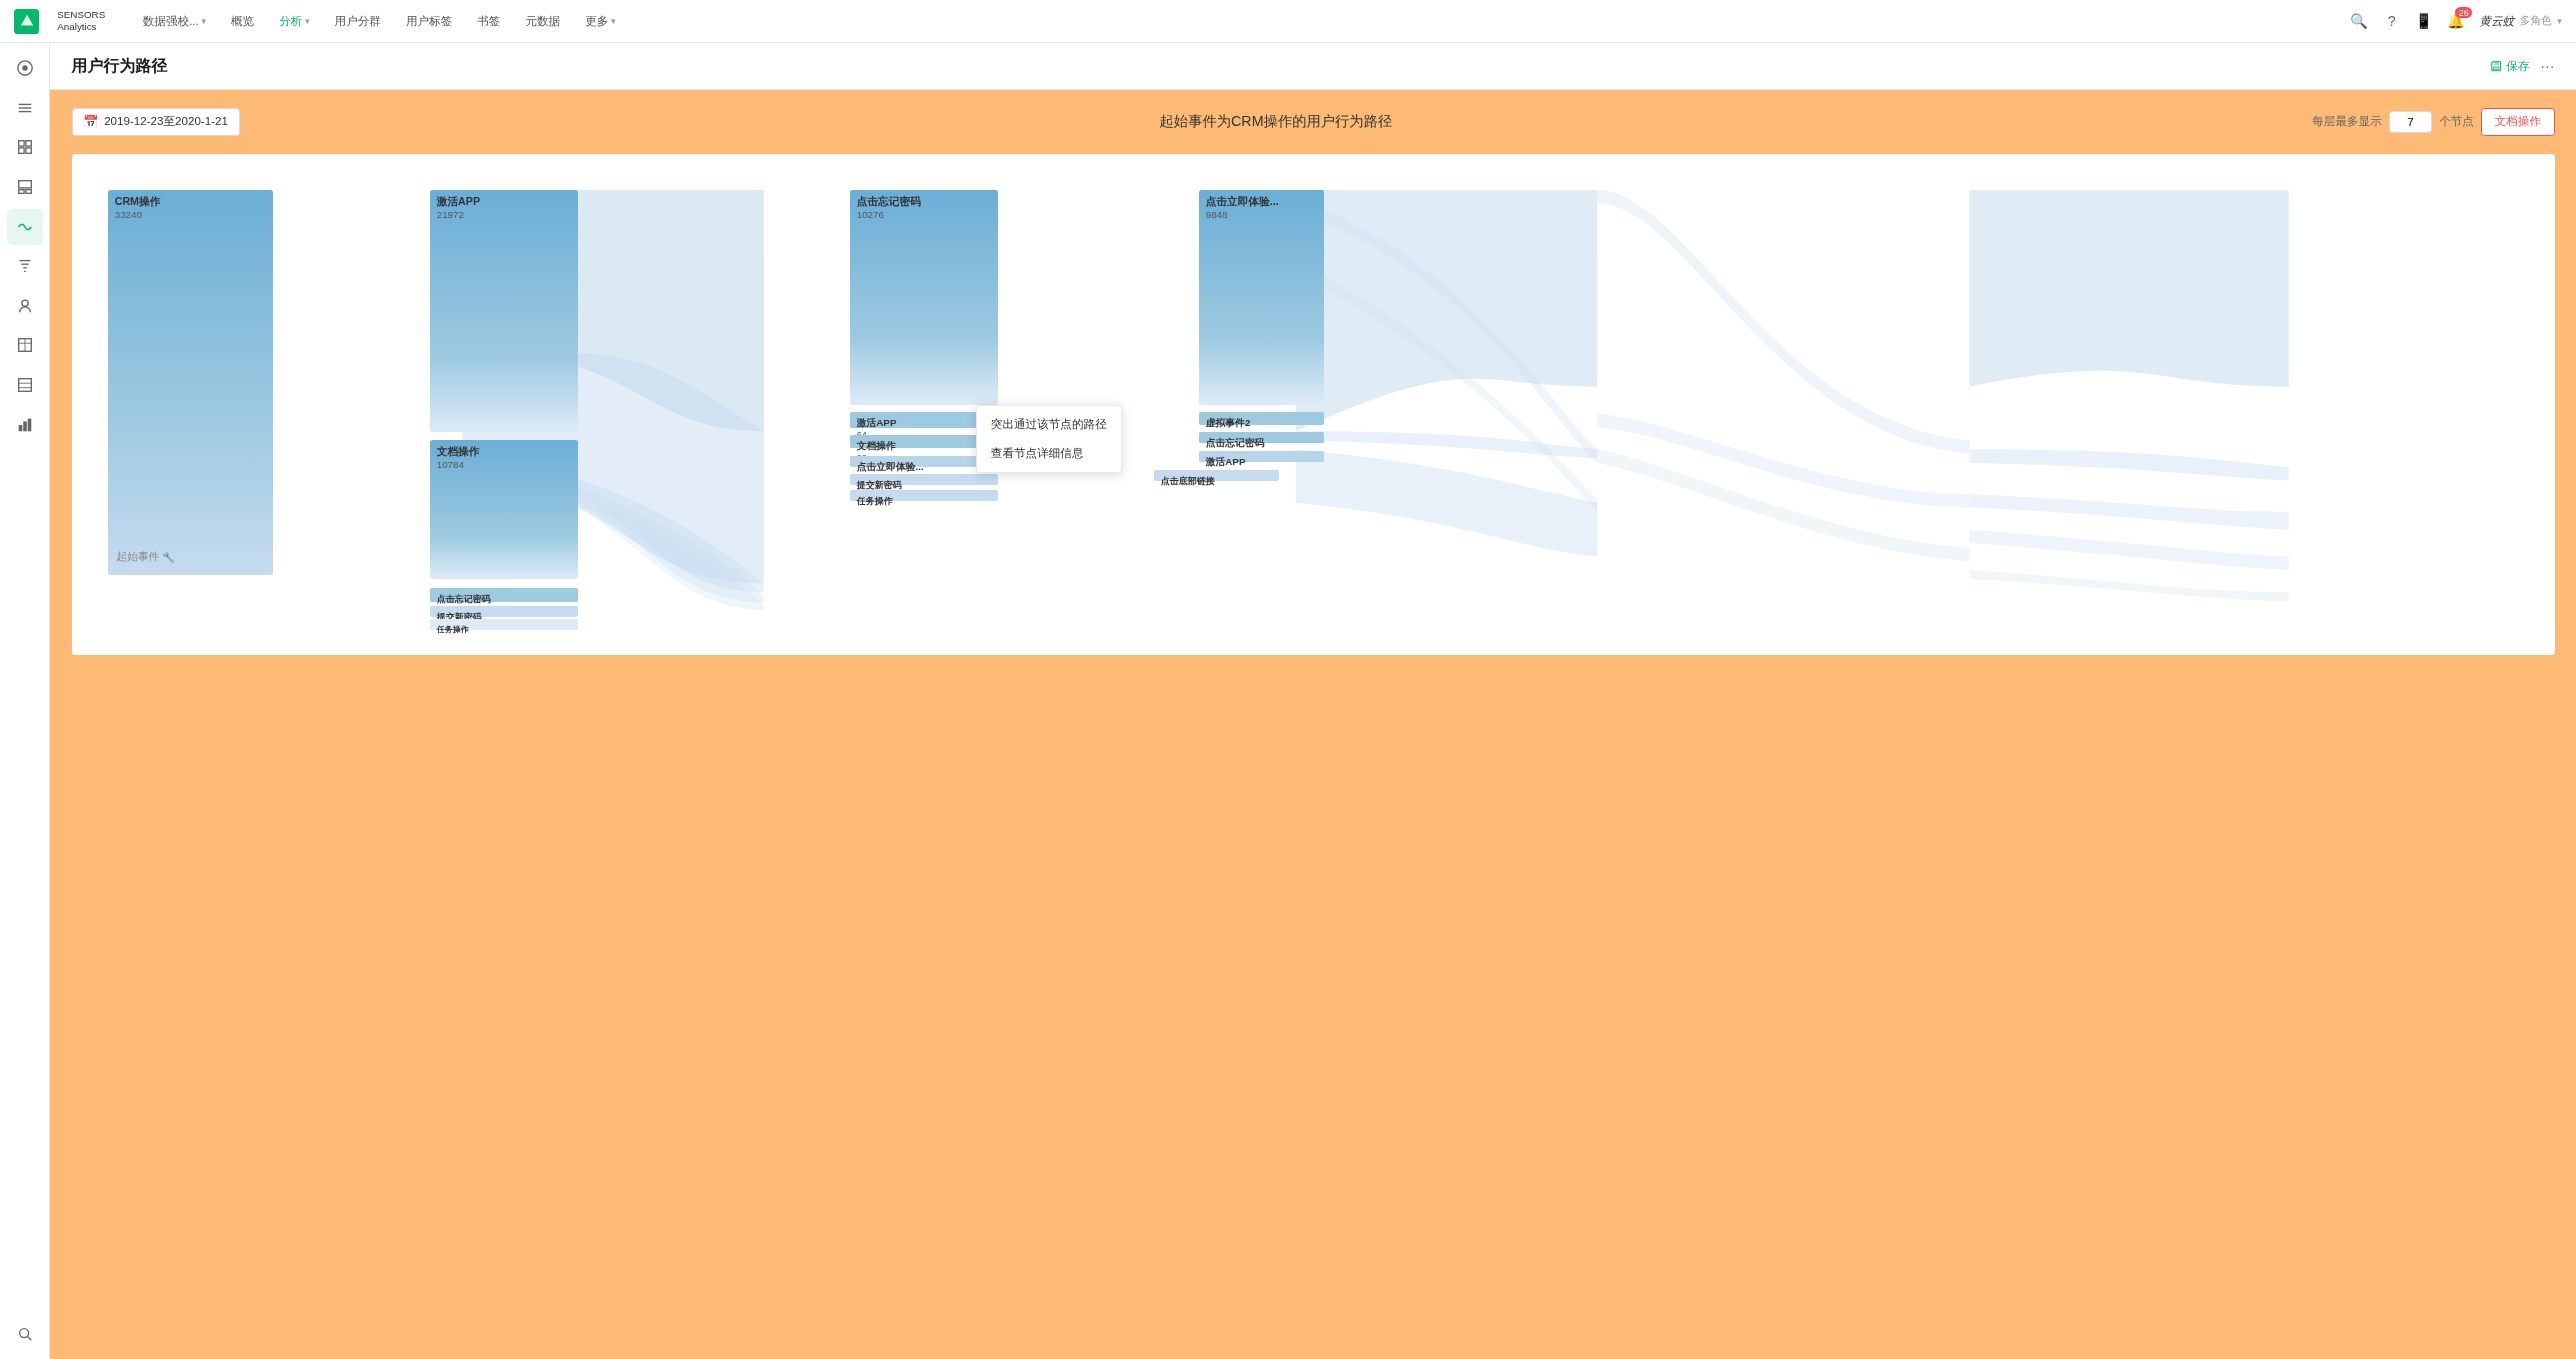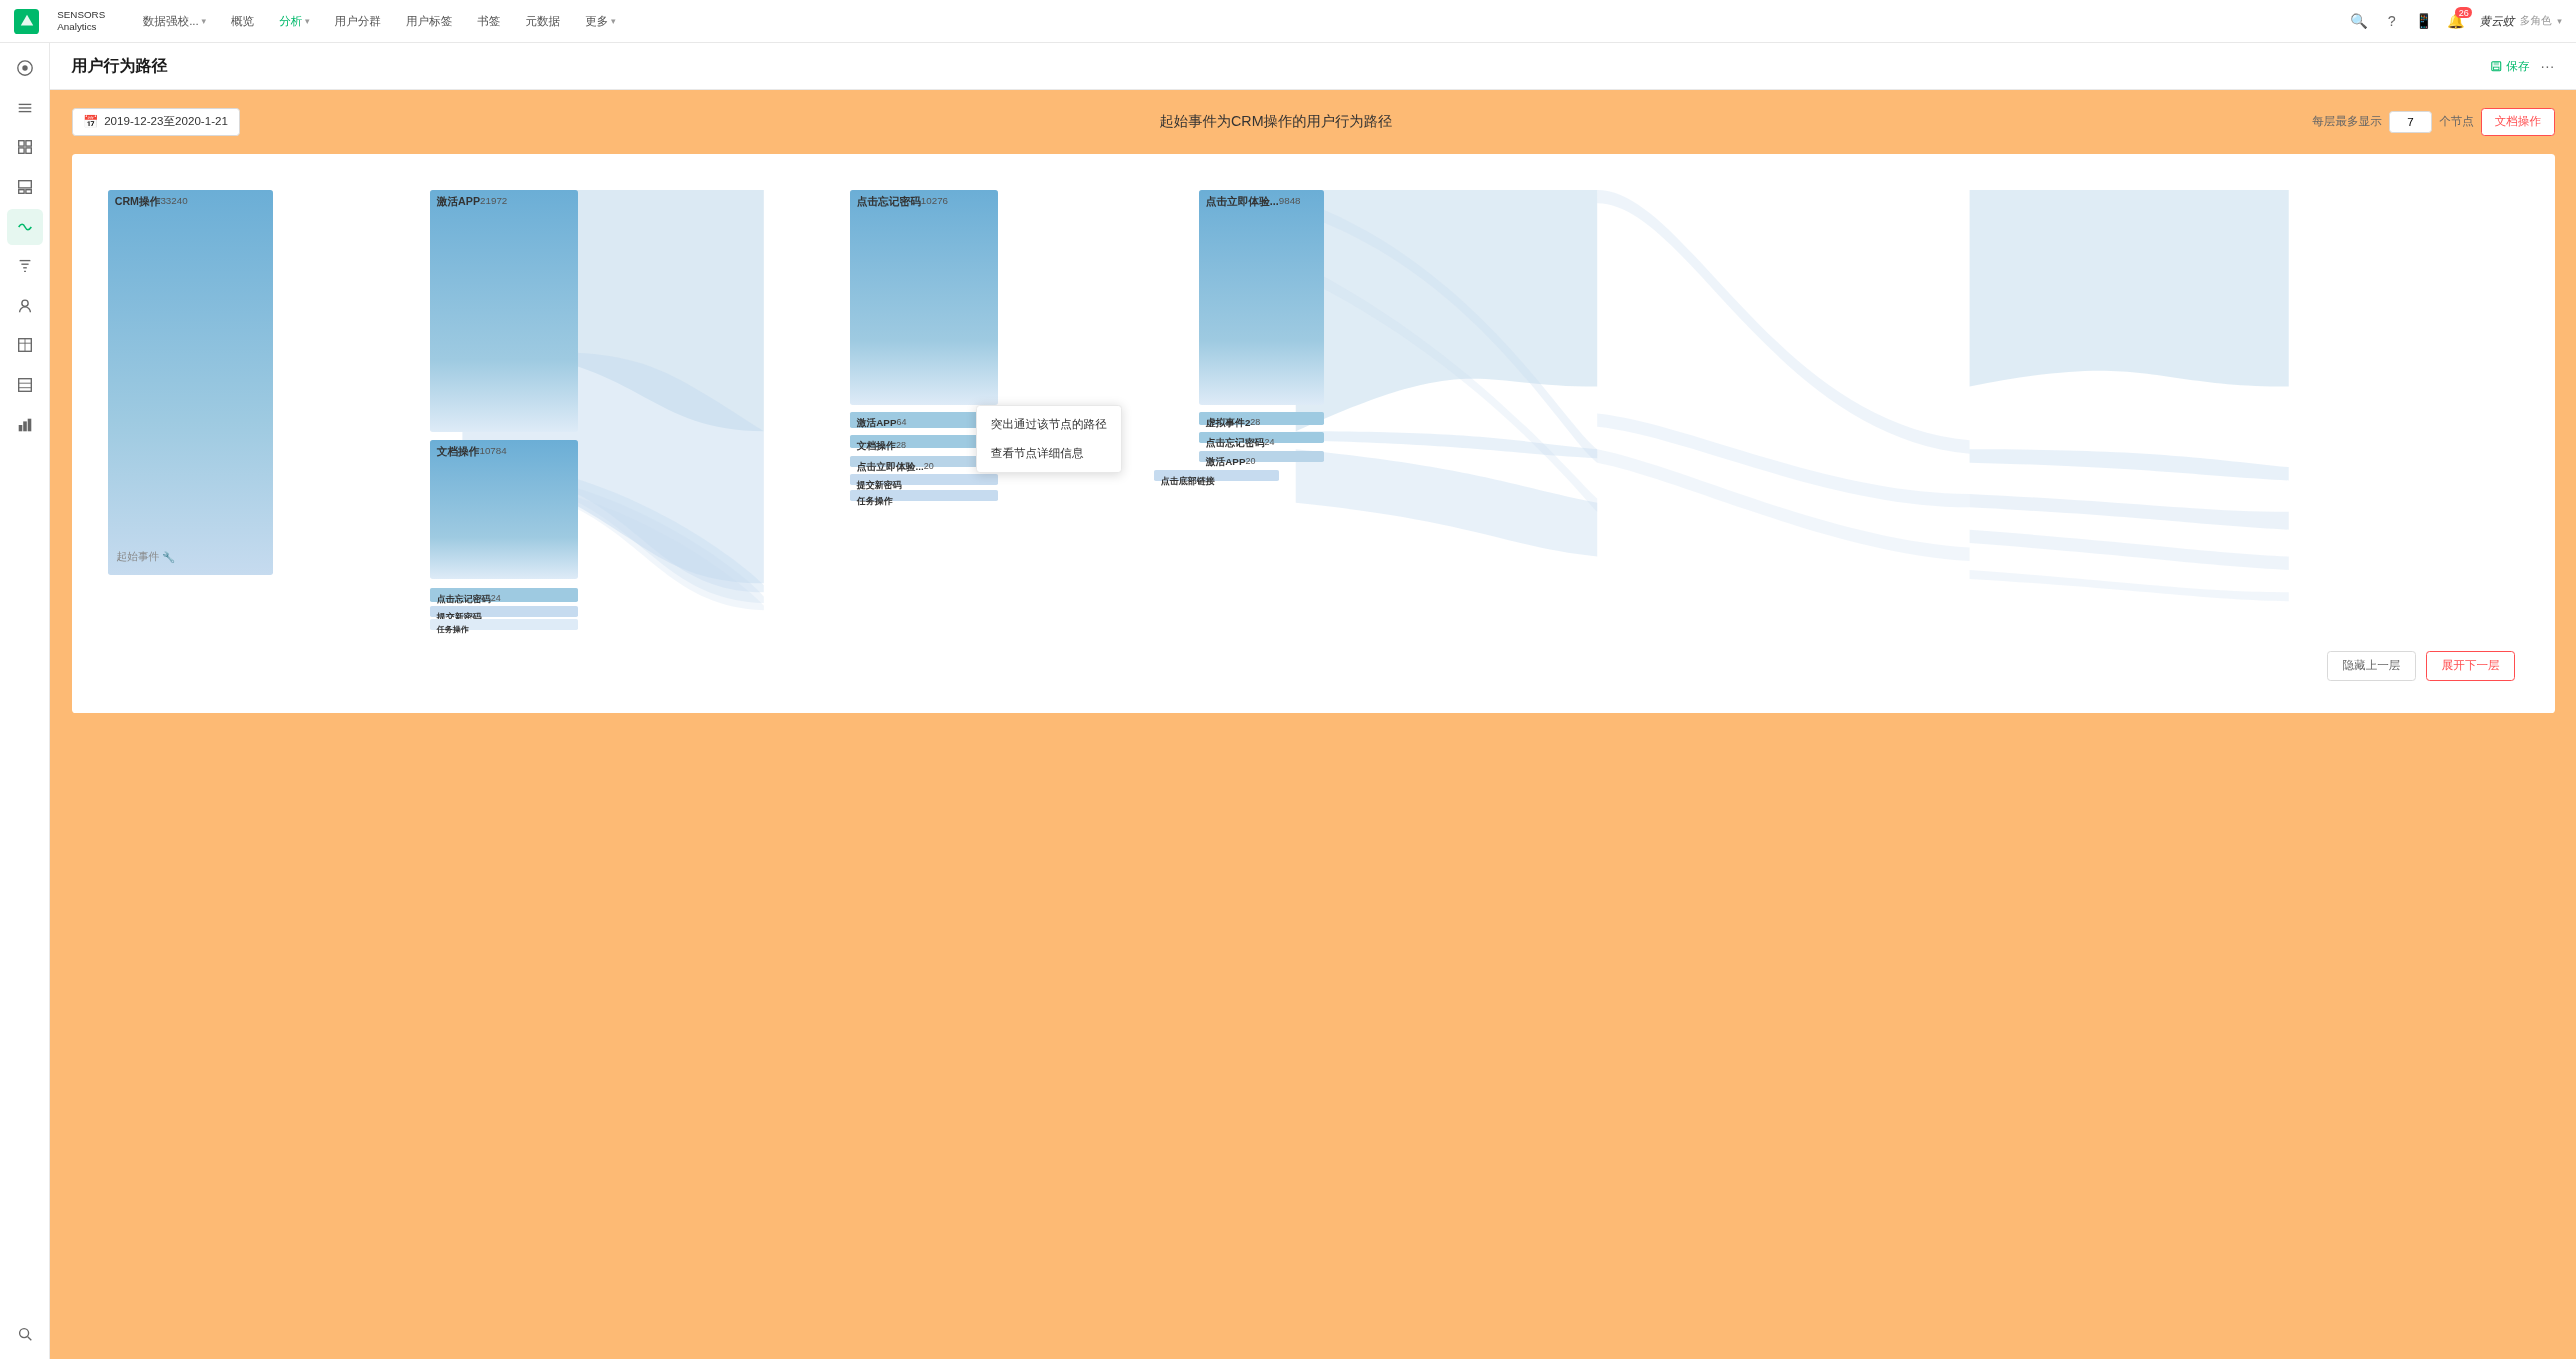--- a/index.html
+++ b/index.html
@@ -54,21 +54,21 @@
     .layer-setting { display: flex; align-items: center; gap: 7.2px; font-size: 11.6px; color: #666; }
     .layer-input { width: 43px; border: 0.9px solid #d9d9d9; border-radius: 3.6px; padding: 3.6px 7.2px; font-size: 11.6px; text-align: center; }
     .export-btn { border: 1.8px solid #ff4d4f; color: #ff4d4f; background: #fff; padding: 5.4px 12.5px; border-radius: 3.6px; cursor: pointer; font-size: 11.6px; font-weight: 500; }
 
     
     .sankey-wrapper { background: #fff; border-radius: 3.6px; padding: 18px; min-height: 465px; position: relative; overflow: hidden; }
 
     .sankey-container { position: relative; width: 100%; height: 465px; }
 
     
-    .node { position: absolute; border-radius: 2.7px; display: flex; flex-direction: row; justify-content: flex-start; padding: 5.4px 7.2px; font-size: 10.7px; font-weight: 500; cursor: pointer; }
+    .node { position: absolute; border-radius: 2.7px; display: flex; flex-direction: column; justify-content: flex-start; padding: 5.4px 7.2px; font-size: 10.7px; font-weight: 500; cursor: pointer; }
     .node-title { font-size: 10.7px; font-weight: 600; color: #333; }
     .node-value { font-size: 9.8px; color: #555; }
 
     .node-col1-main { background: linear-gradient(180deg, #6baed6 0%, #9ecae1 60%, #c6dbef 100%); border-radius: 2.7px; }
     .node-blue { background: linear-gradient(180deg, #6baed6 0%, #9ecae1 70%, #deebf7 100%); }
 
     .node-start-label { position: absolute; bottom: 10.7px; left: 9px; font-size: 10.7px; color: #888; display: flex; align-items: center; gap: 3.6px; }
 
     
     .context-menu { position: absolute; background: #fff; border: 0.9px solid #e8e8e8; border-radius: 3.6px; box-shadow: 0 1.8px 10.7px rgba(0,0,0,0.15); z-index: 200; padding: 3.6px 0; }
@@ -361,23 +361,19 @@
           <div style="position:absolute; left:1109px; top:279px; width:125px; height:11.6px; background:#b8d4e8; border-radius:1.8px;" class="node">
             <div class="node-title" style="font-size:9.8px;">激活APP</div>
             <div class="node-value" style="font-size:9px;">20</div>
           </div>
           <div style="position:absolute; left:1064px; top:298px; width:125px; height:9px; background:#c6dbef; border-radius:1.8px;" class="node">
             <div class="node-title" style="font-size:9px;">点击底部链接</div>
           </div>
 
         </div>
 
-        <div class="bottom-actions">
-          <button class="btn-hide">隐藏上一层</button>
-          <button class="btn-expand">展开下一层</button>
-        </div>
 
       </div>
 
     </div>
   </div>
 </div>
 
 
 </body></html>

